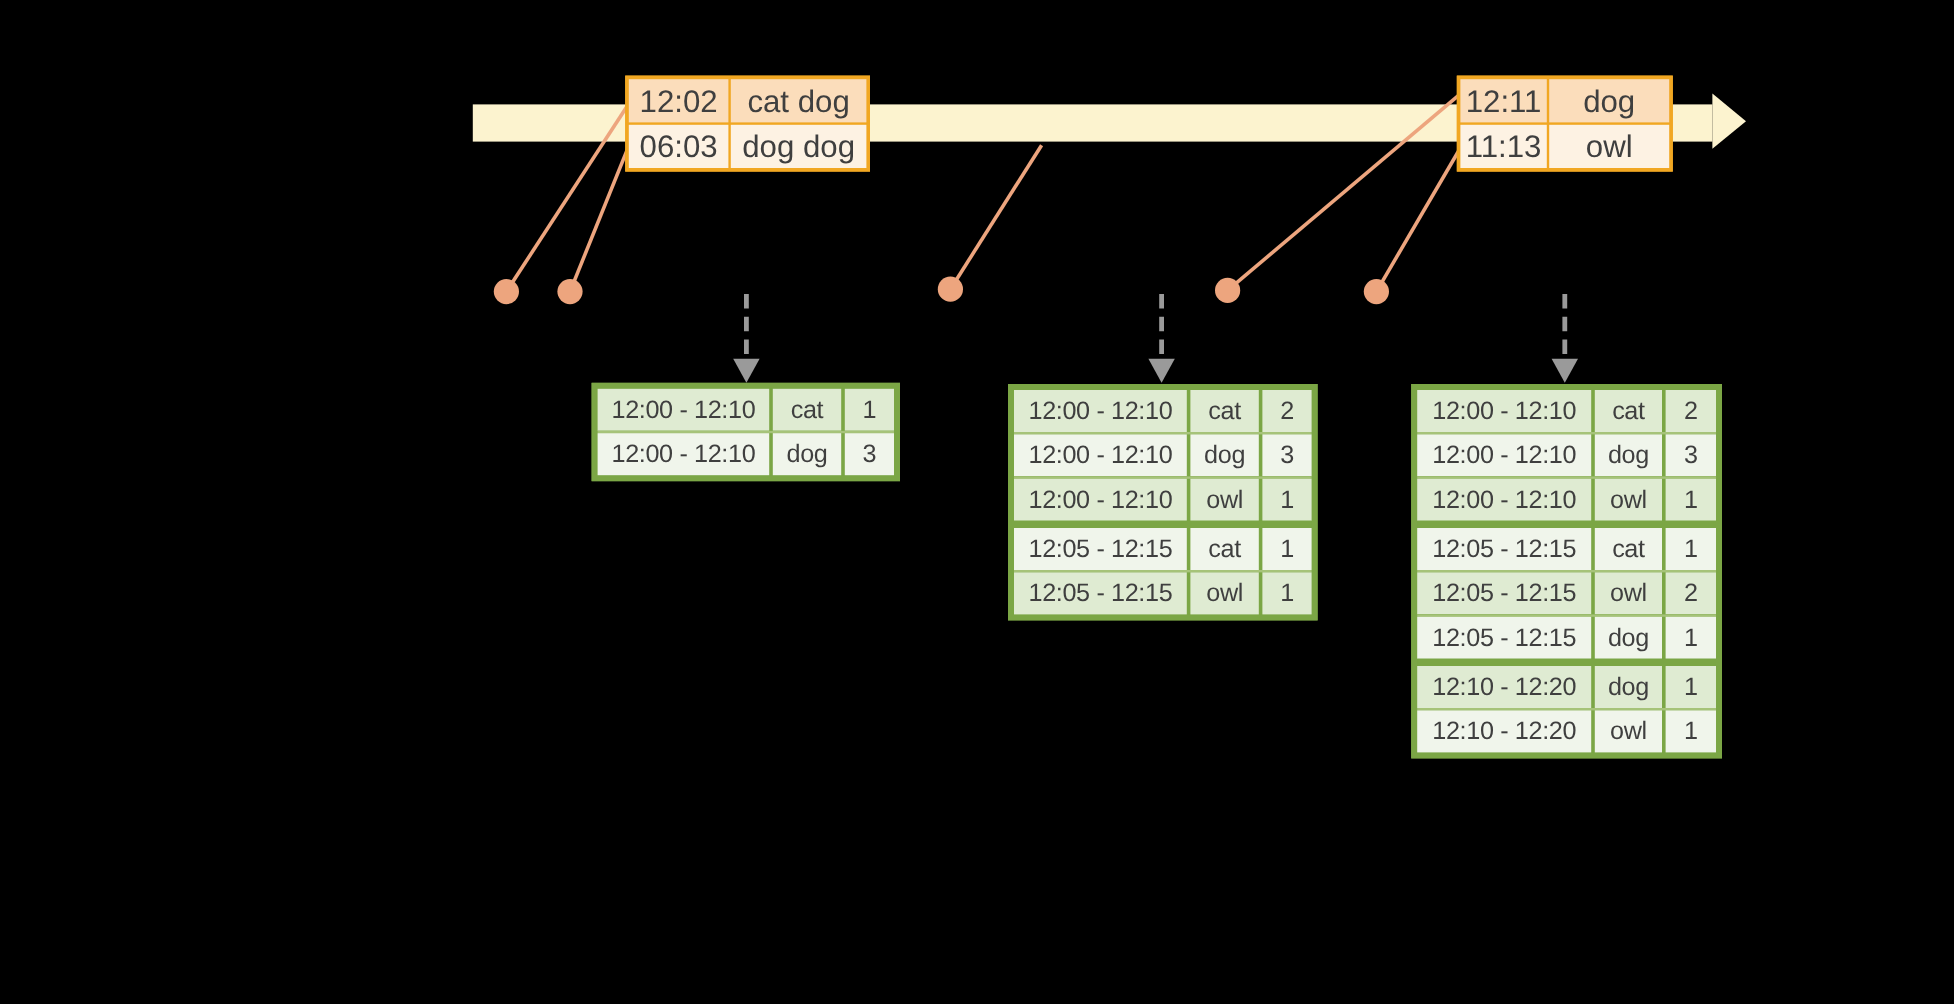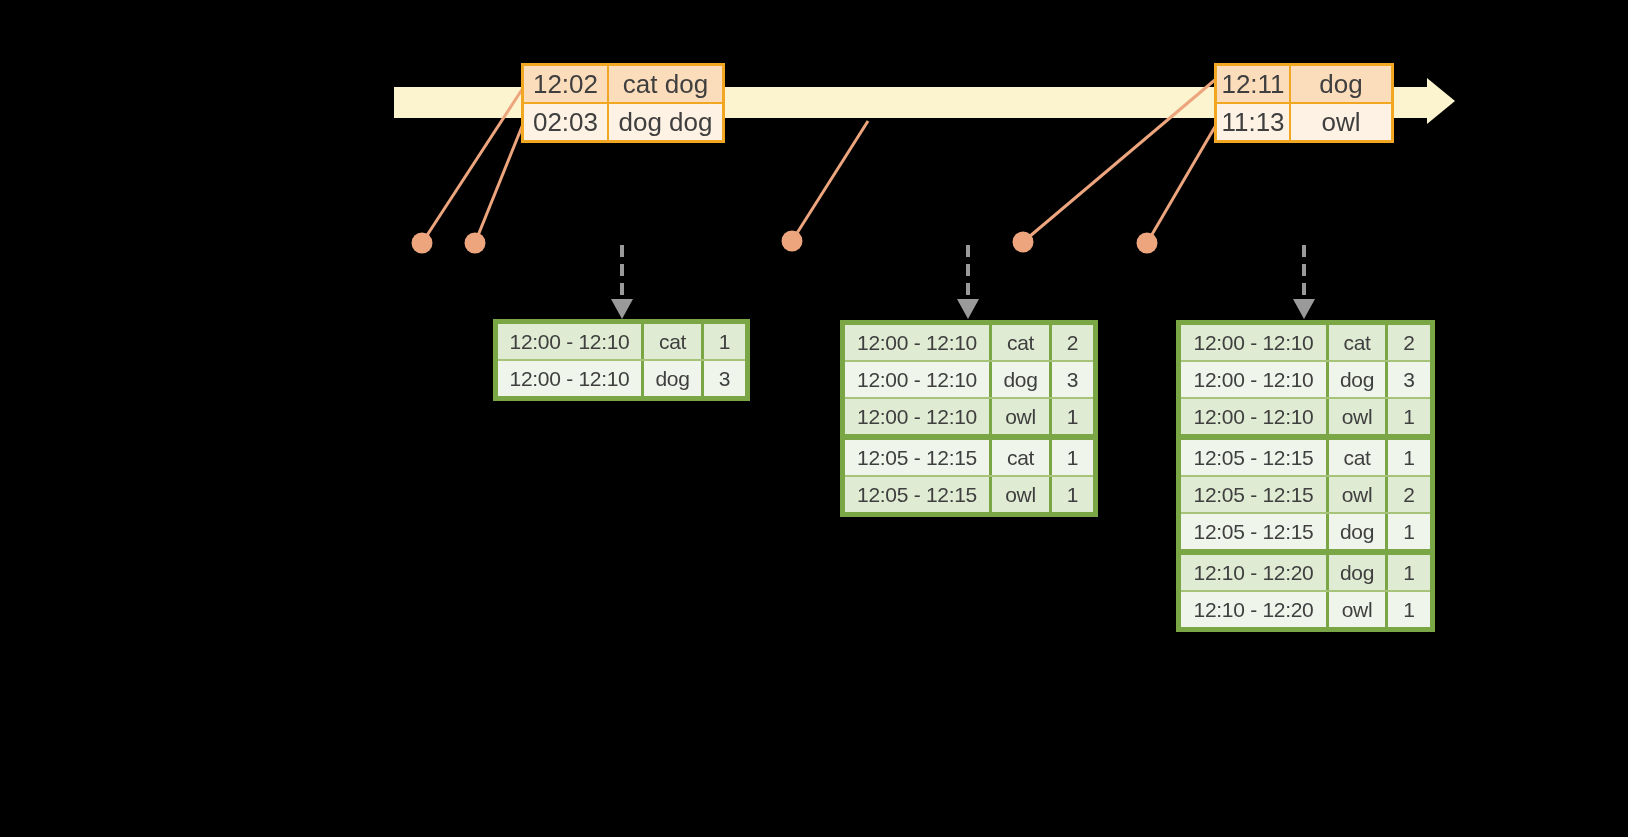--- a/index.html
+++ b/index.html
@@ -80,21 +80,21 @@
     <polygon points="611,299 633,299 622,319"></polygon>
     <line class="dash" x1="968" y1="245" x2="968" y2="301"></line>
     <polygon points="957,299 979,299 968,319"></polygon>
     <line class="dash" x1="1304" y1="245" x2="1304" y2="301"></line>
     <polygon points="1293,299 1315,299 1304,319"></polygon>
   </svg>
 
   <div id="et0" class="event-table">
       <div class="ecell edark">12:02</div>
       <div class="ecell edark">cat dog</div>
-      <div class="ecell elight">02:03</div>
+      <div class="ecell elight">06:03</div>
       <div class="ecell elight">dog dog</div>
     </div>
   <div id="et2" class="event-table">
       <div class="ecell edark">12:11</div>
       <div class="ecell edark">dog</div>
       <div class="ecell elight">11:13</div>
       <div class="ecell elight">owl</div>
     </div>
 
   <div id="rt0" class="result-table">

